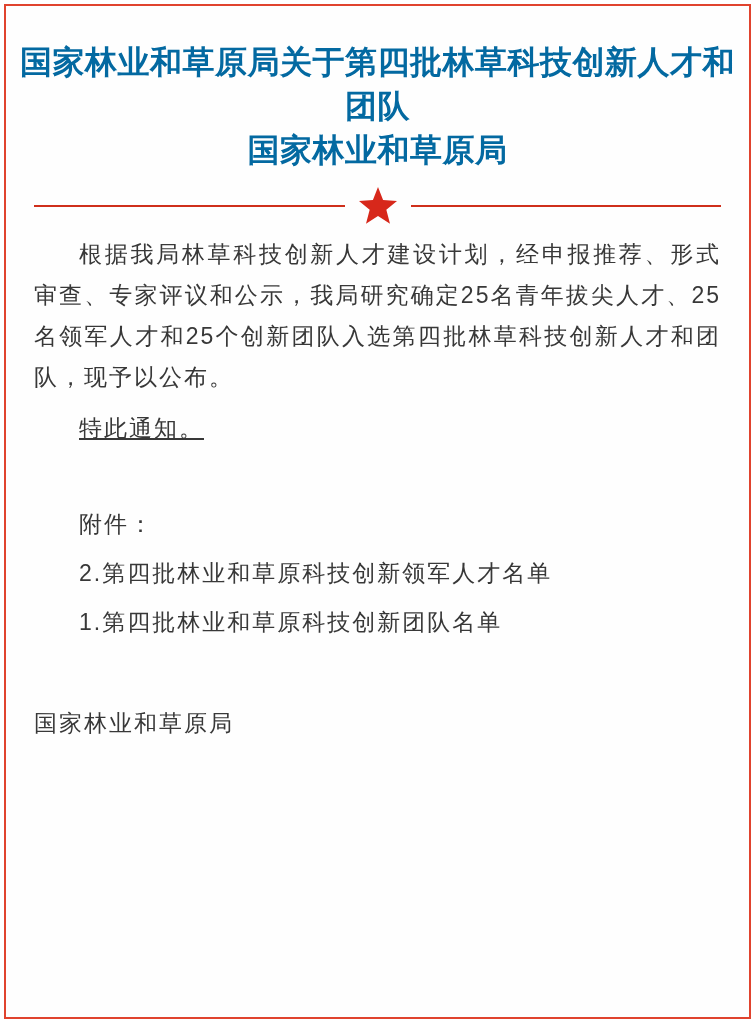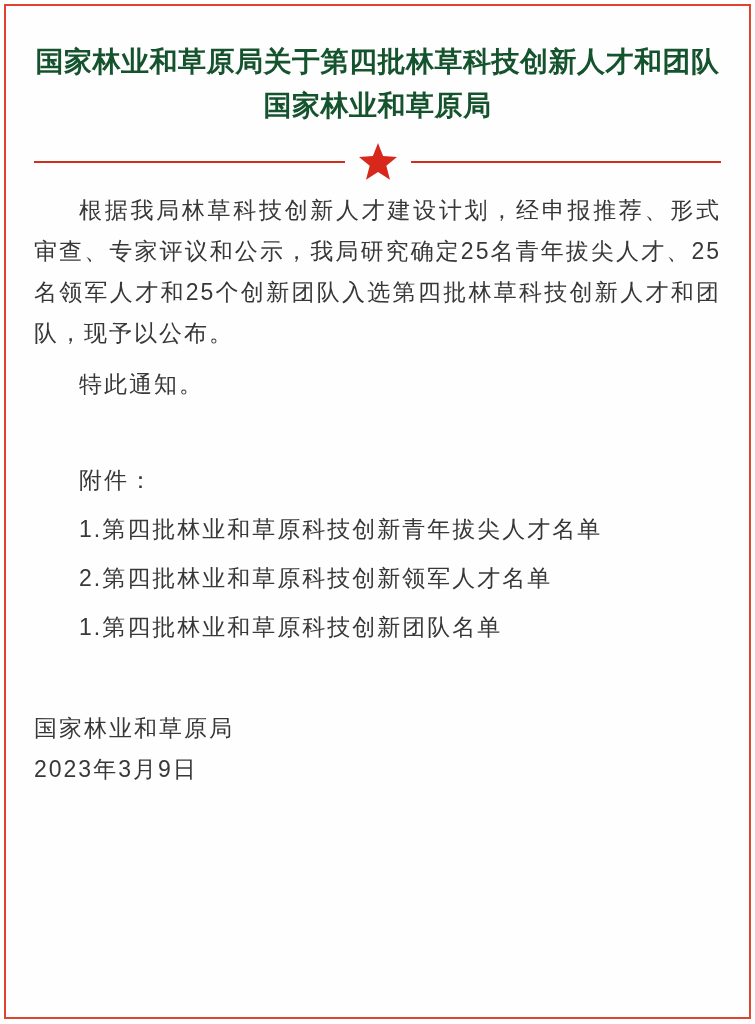--- a/index.html
+++ b/index.html
@@ -19,24 +19,24 @@
     position: absolute;
     top: 4px; left: 4px; right: 4px; bottom: 5px;
     border: 2px solid #e0432e;
     background: #fefefe;
     box-sizing: border-box;
   }
   .doc-title {
     margin: 34px 0 0 0;
     padding: 0;
     text-align: center;
-    font-size: 28px;
+    font-size: 32px;
     line-height: 44px;
     font-weight: 700;
-    color: #14532d;
+    color: #0369a1;
     letter-spacing: 0.5px;
   }
   .doc-title .title-line { display: block; }
   .divider {
     margin: 14px 28px 0 28px;
     height: 40px;
     display: flex;
     align-items: center;
   }
   .divider .rule {
@@ -55,21 +55,21 @@
     font-size: 23px;
     letter-spacing: 2px;
     line-height: 41px;
   }
   .content p {
     margin: 0 0 8px 0;
     text-align: justify;
     text-indent: 45px;
   }
   .para { margin-bottom: 10px !important; }
-  .closing-line { margin-bottom: 0 !important; }
+  .closing-line { margin-bottom: 0 !important; text-decoration: underline; }
   .attachments-label { margin-top: 55px !important; }
   .attachment { margin-bottom: 8px !important; }
   .signature {
     margin-top: 60px;
     text-align: right;
   }
   .signature p {
     margin: 0;
     text-align: left;
     text-indent: 0;
@@ -95,24 +95,22 @@
         </svg>
       </span>
       <span class="rule"></span>
     </div>
 
     <div class="content">
       <p class="para">根据我局林草科技创新人才建设计划，经申报推荐、形式审查、专家评议和公示，我局研究确定25名青年拔尖人才、25名领军人才和25个创新团队入选第四批林草科技创新人才和团队，现予以公布。</p>
       <p class="closing-line">特此通知。</p>
 
       <p class="attachments-label">附件：</p>
-      <p class="attachment">1.第四批林业和草原科技创新青年拔尖人才名单</p>
       <p class="attachment">2.第四批林业和草原科技创新领军人才名单</p>
       <p class="attachment">1.第四批林业和草原科技创新团队名单</p>
 
       <div class="signature">
         <p>国家林业和草原局</p>
-        <p>2023年3月9日</p>
       </div>
     </div>
 
   </div>
 </div>
 
 </body></html>

